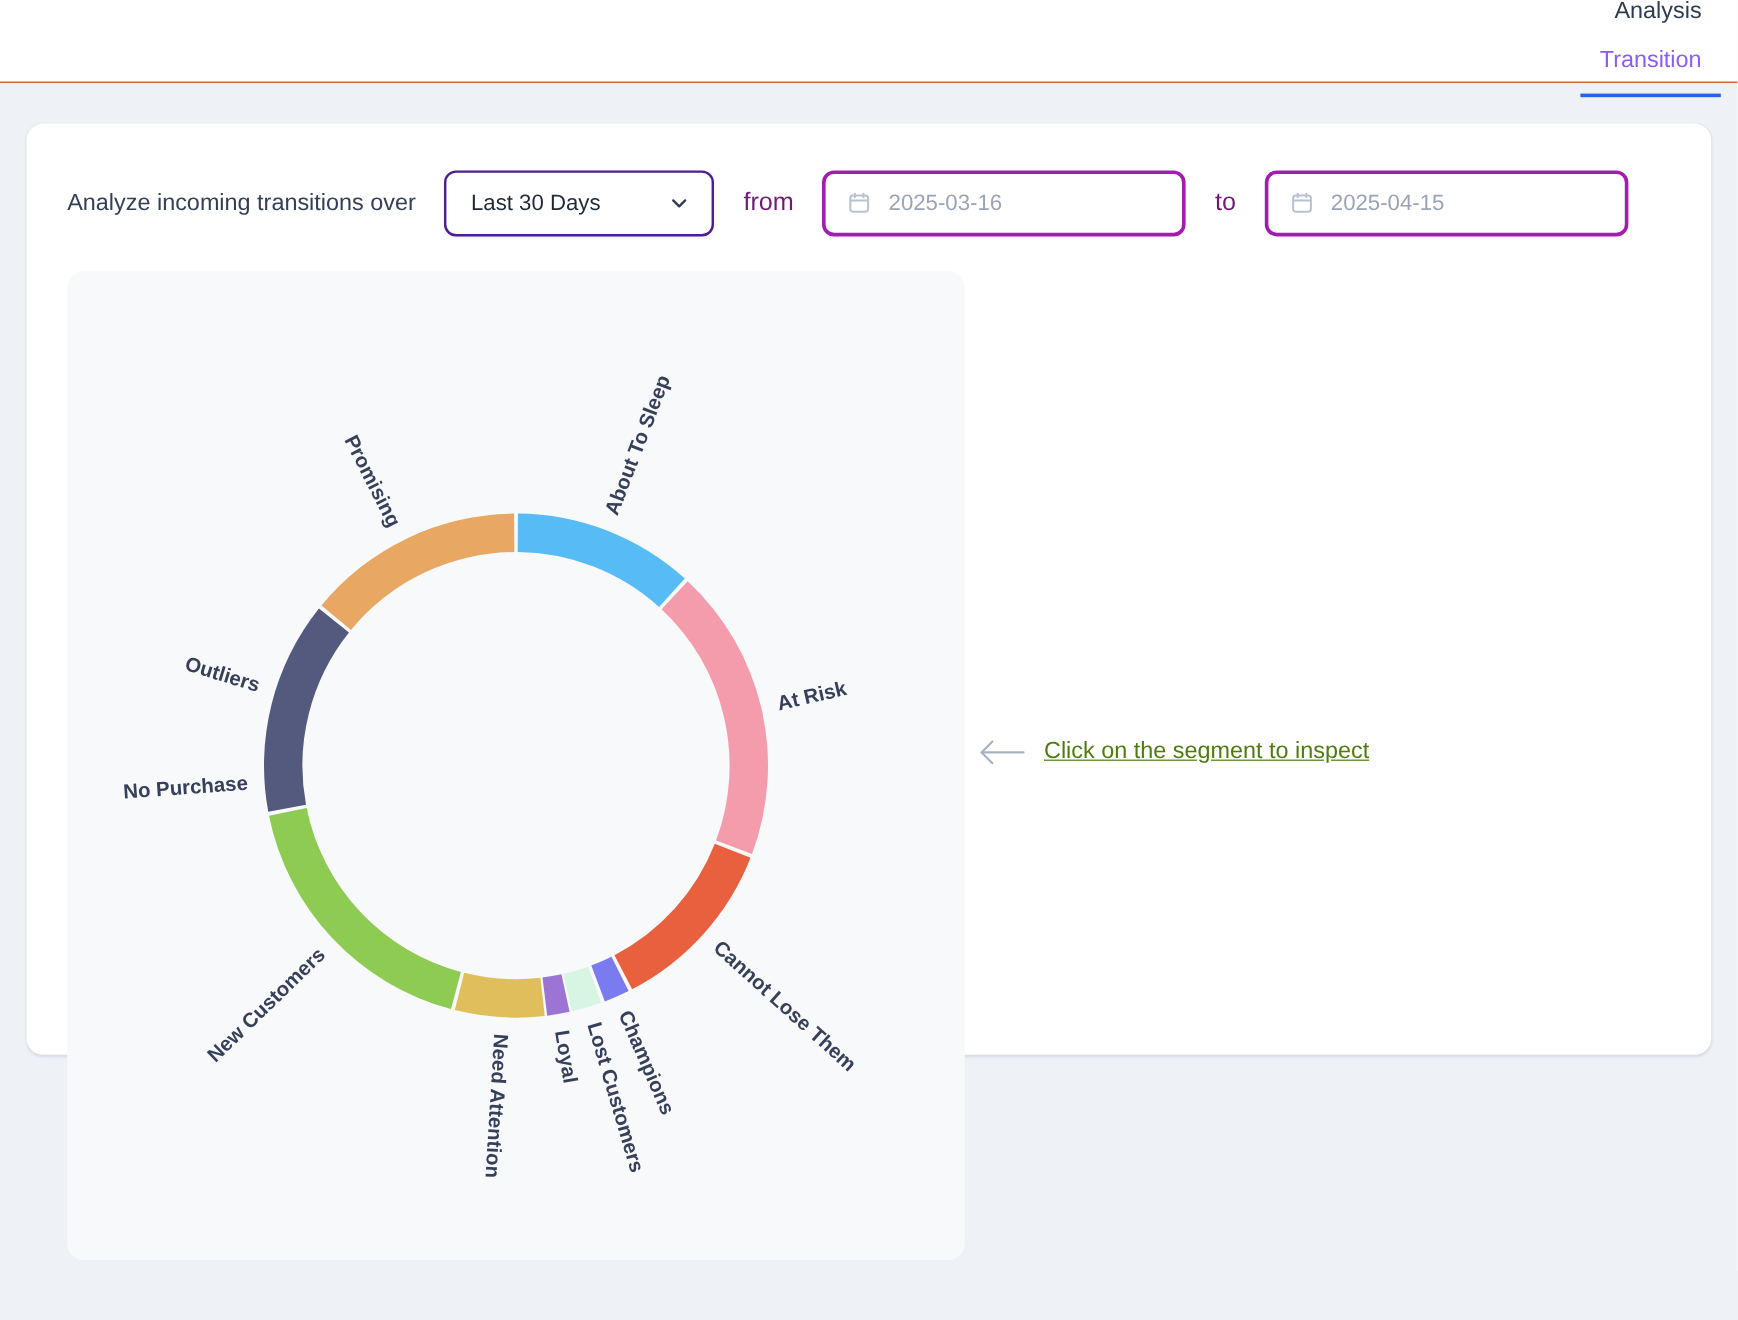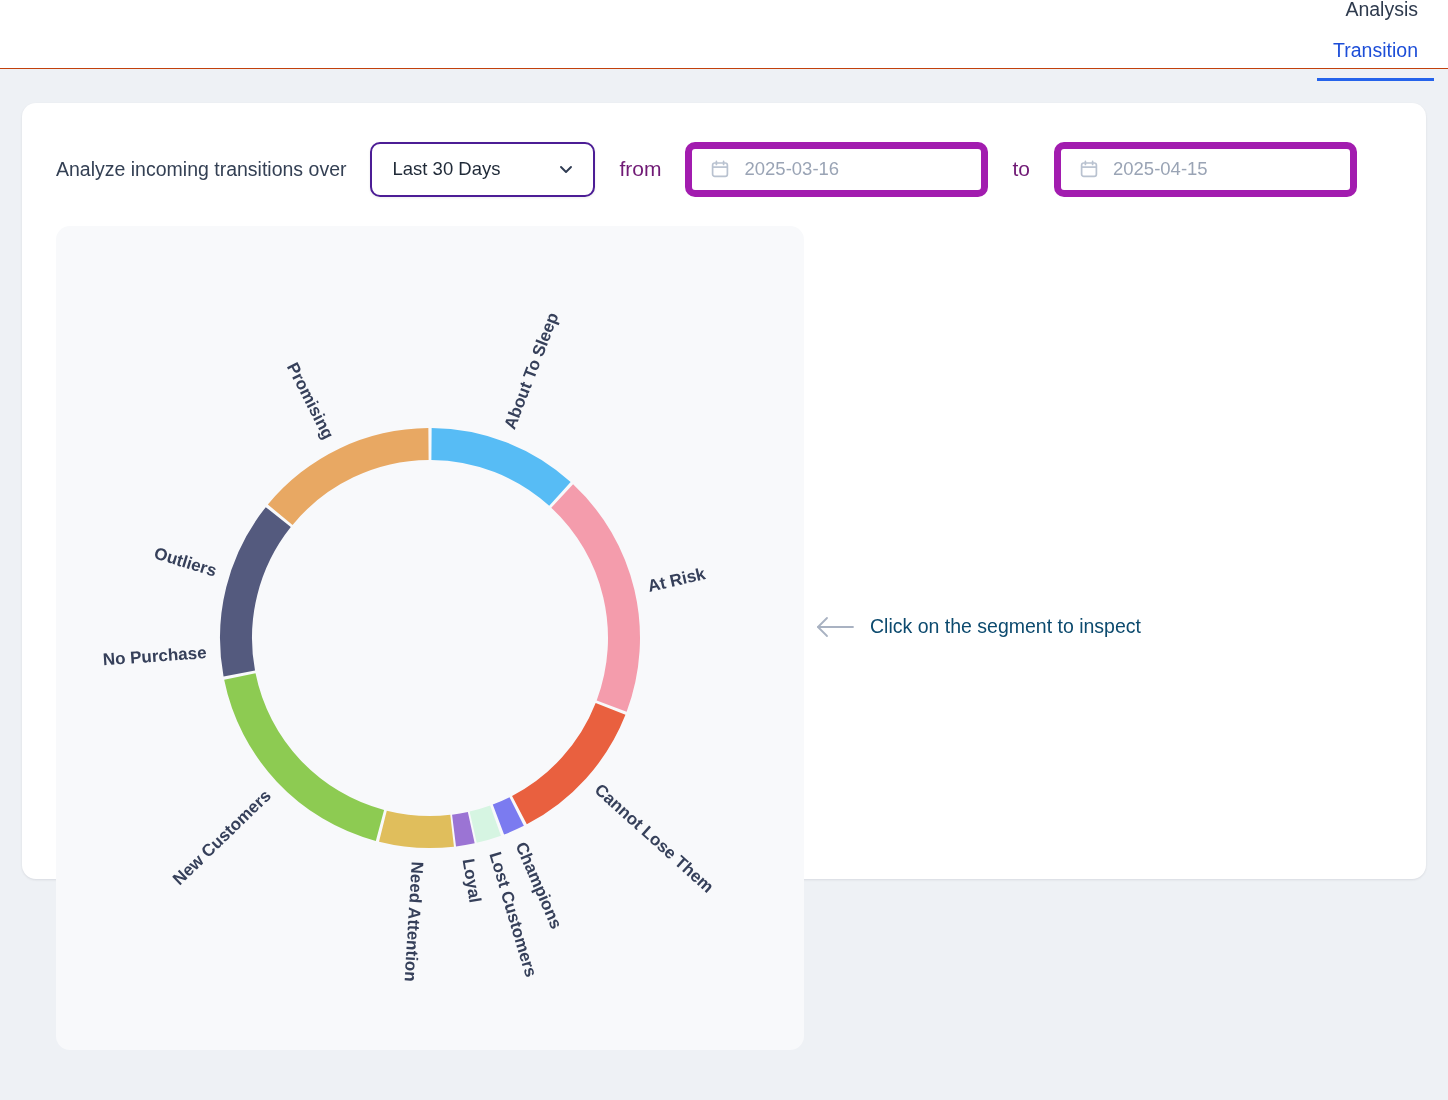--- a/index.html
+++ b/index.html
@@ -22,21 +22,21 @@
     flex-direction:column;
   }
   .tab{
     font-size:19.5px; color:#2e3a4d;
     padding:0 16px 18px 16px;
     margin-right:14px;
     cursor:pointer; white-space:nowrap;
     border-bottom:3px solid transparent;
     line-height:1;
   }
-  .tab.active{ color:#1d4ed8; border-bottom-color:#2563eb; font-weight:400;text-align:center; }
+  .tab.active{ color:#8b5cf6; border-bottom-color:#2563eb; font-weight:400;text-align:center; }
 
   
   .card{
     position:absolute; left:22px; top:103px;
     width:1404px; height:776px;
     background:#ffffff; border-radius:14px;
     box-shadow:0 1px 3px rgba(16,24,40,.06), 0 1px 2px rgba(16,24,40,.04);
   }
 
   
@@ -56,21 +56,21 @@
     padding:0 18px 0 20px; cursor:pointer;
   }
   .select .sel-val{ font-size:18.5px; color:#1f2937; white-space:nowrap; }
   .chev{ width:18px; height:18px; flex:none; }
   .chev svg{ display:block; }
 
   .word{ font-size:21px; color:#701a75; margin:16px 24px; }
 
   .datefield{
     width:303px; height:55px;
-    background:#ffffff; border:7px solid #a21caf; border-radius:10px;
+    background:#ffffff; border:3px solid #a21caf; border-radius:10px;
     display:flex; align-items:center; gap:14px;
     padding:0 18px; cursor:pointer;
   }
   .cal{ width:20px; height:20px; flex:none; }
   .datefield .dval{ font-size:18.5px; color:#9aa4b5; }
 
   
   .chartpanel{
     position:absolute; left:34px; top:123px;
     width:748px; height:824px;
@@ -83,21 +83,21 @@
     font-family:"Liberation Sans", sans-serif;
     font-size:17px; font-weight:700; fill:#36405a;
   }
 
   
   .hint{
     position:absolute; left:794px; top:512px;
     display:flex; align-items:center; gap:16px;
   }
   .arrow-left{ width:38px; height:22px; flex:none; }
-  .hint-text{ font-size:19.5px; color:#0c4a6e; white-space:nowrap; }
+  .hint-text{ font-size:19.5px; color:#4d7c0f; white-space:nowrap;text-decoration:underline; }
 </style>
 </head>
 <body>
 
 <div class="tabbar">
   <div class="tab">Analysis</div>
   <div class="tab active">Transition</div>
 </div>
 
 <div class="card">

